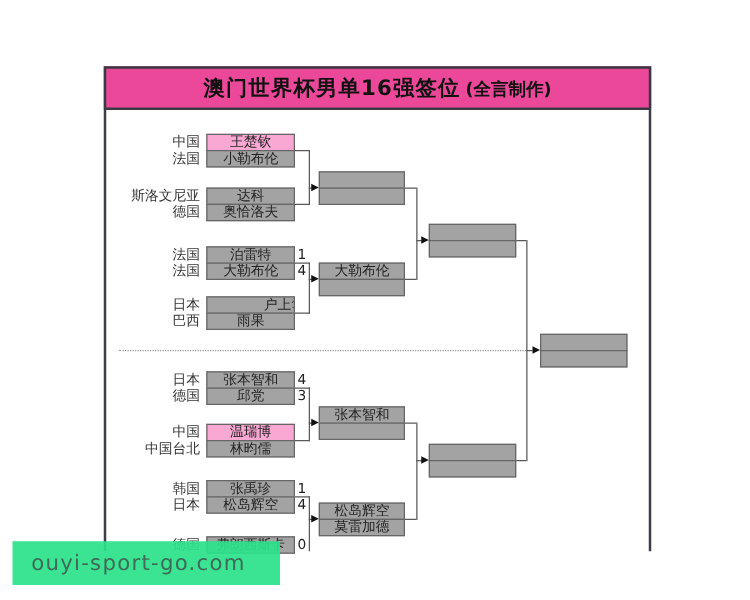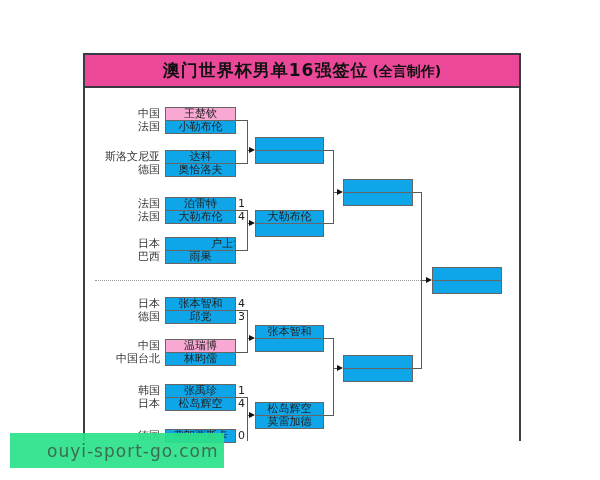--- a/index.html
+++ b/index.html
@@ -15,21 +15,21 @@
   }
   .title-main{font-size:17px;font-weight:bold;color:#111;letter-spacing:1px;}
   .title-credit{font-size:14px;font-weight:bold;color:#111;margin-top:3px;}
   .frame{position:absolute;background:#3e3e48;}
   .country{
     position:absolute;left:88px;width:72px;height:14px;line-height:14px;
     text-align:right;font-size:11px;color:#333;white-space:nowrap;
   }
   .slot{
     position:absolute;box-sizing:border-box;border:1px solid #666;
-    background:#0ea5e9;text-align:center;font-size:11px;line-height:12px;
+    background:#a3a3a3;text-align:center;font-size:11px;line-height:12px;
     height:14px;color:#222;white-space:nowrap;overflow:hidden;
   }
   .slot.r16{left:165px;width:71px;}
   .slot.qf{left:255px;width:69px;}
   .slot.sf{left:343px;width:70px;}
   .slot.fin{left:432px;width:70px;}
   .slot.hl{background:#f9a8d4;}
   .score{
     position:absolute;left:238px;width:12px;height:14px;line-height:14px;
     font-size:11px;text-align:left;color:#222;
@@ -37,21 +37,21 @@
   .line{position:absolute;background:#5a5a5a;}
   .dotted{position:absolute;height:0;border-top:1px dotted #999;}
   .arrow{
     position:absolute;width:0;height:0;
     border-top:3px solid transparent;border-bottom:3px solid transparent;
     border-left:6px solid #111;
   }
   .watermark{
     position:absolute;left:10px;top:433px;width:214px;height:35px;
     background:rgba(43,226,138,0.93);display:flex;align-items:center;
-    padding-left:37px;box-sizing:border-box;
+    padding-left:15px;box-sizing:border-box;
   }
   .watermark span{font-size:17px;color:#3f6a55;letter-spacing:1px;}
 </style>
 </head>
 <body>
 
 <div class="title-box">
   <span class="title-main">澳门世界杯男单16强签位</span>
   <span class="title-credit">(全言制作)</span>
 </div>

